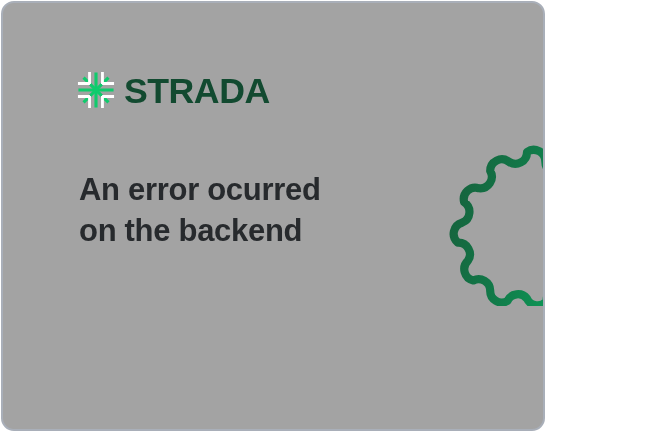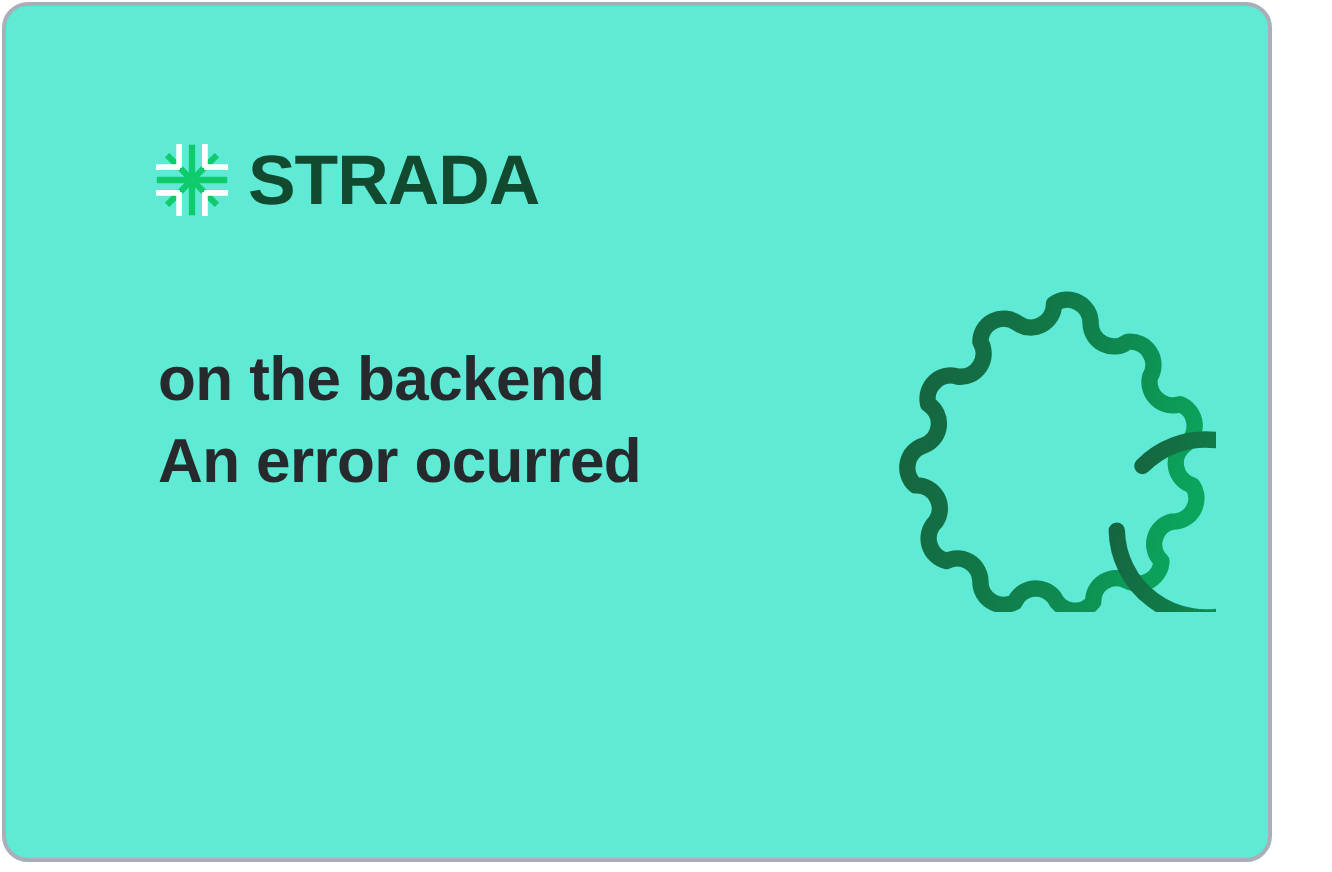--- a/index.html
+++ b/index.html
@@ -11,24 +11,24 @@
     width: 666px;
     height: 436px;
     overflow: hidden;
     font-family: "Liberation Sans", sans-serif;
   }
 
   .error-card {
     position: absolute;
     left: 1px;
     top: 1px;
-    width: 635px;
+    width: 544px;
     height: 430px;
     box-sizing: border-box;
-    background: #5eead4;
+    background: #a3a3a3;
     border: 2px solid #a9afb9;
     border-radius: 13px;
     overflow: hidden;
   }
 
   
   .brand {
     position: absolute;
     left: 74px;
     top: 68px;
@@ -113,22 +113,22 @@
           <line x1="26.8" y1="1.0" x2="26.8" y2="13.6"></line>
           <line x1="13.2" y1="26.4" x2="13.2" y2="39.0"></line>
           <line x1="26.8" y1="26.4" x2="26.8" y2="39.0"></line>
         </g>
       </svg>
     </span>
     <span class="brand-word">STRADA</span>
   </div>
 
   <div class="message">
+    <span class="message-line">An error ocurred</span>
     <span class="message-line">on the backend</span>
-    <span class="message-line">An error ocurred</span>
   </div>
 
   <div class="gear-art">
     <svg viewBox="0 0 162 162" xmlns="http://www.w3.org/2000/svg" aria-hidden="true">
       <defs>
         <linearGradient id="gearGrad" x1="0" y1="0.35" x2="1" y2="0.65">
           <stop offset="0%" stop-color="#16643e"></stop>
           <stop offset="42%" stop-color="#117a49"></stop>
           <stop offset="100%" stop-color="#0ba65d"></stop>
         </linearGradient>

